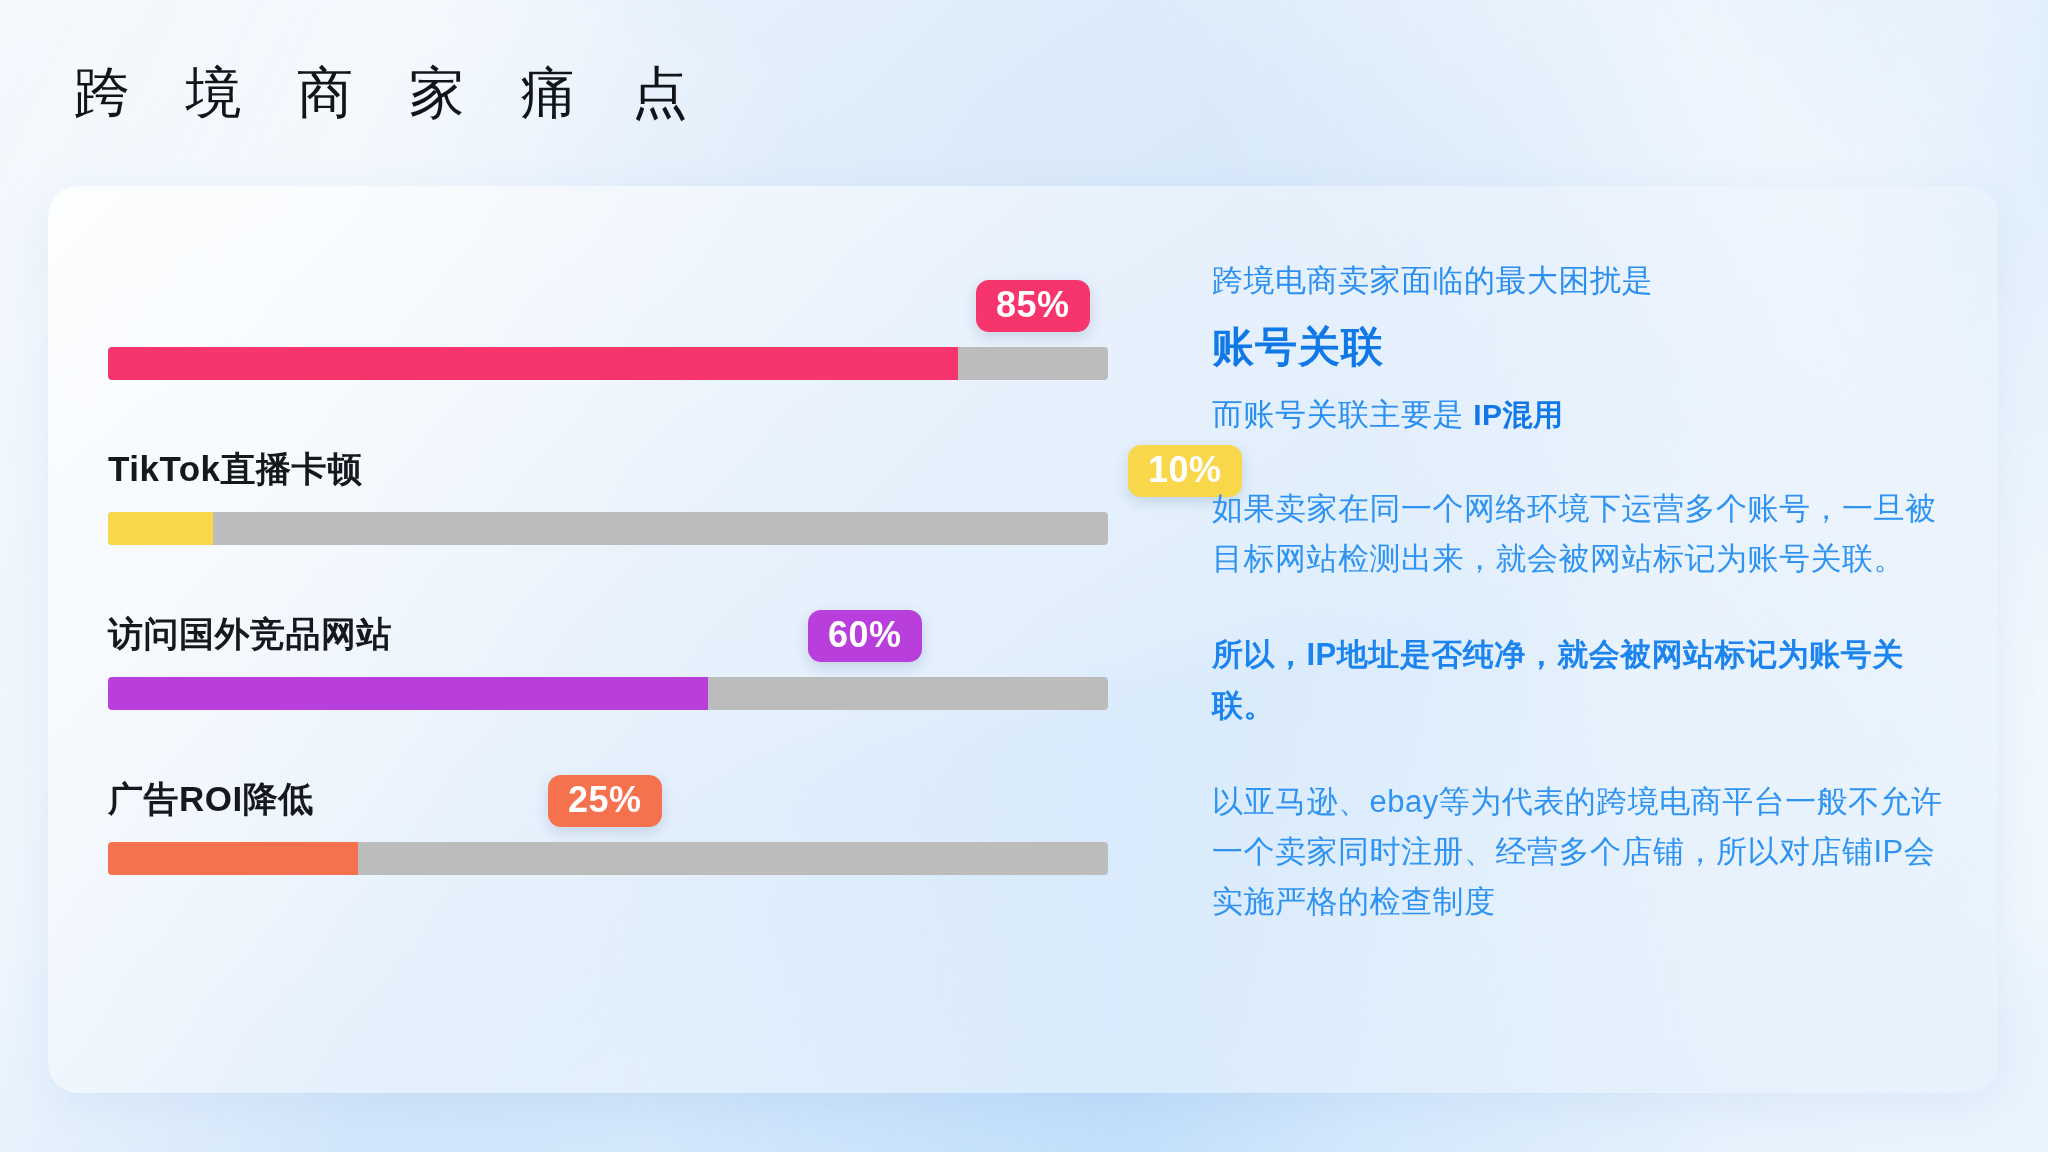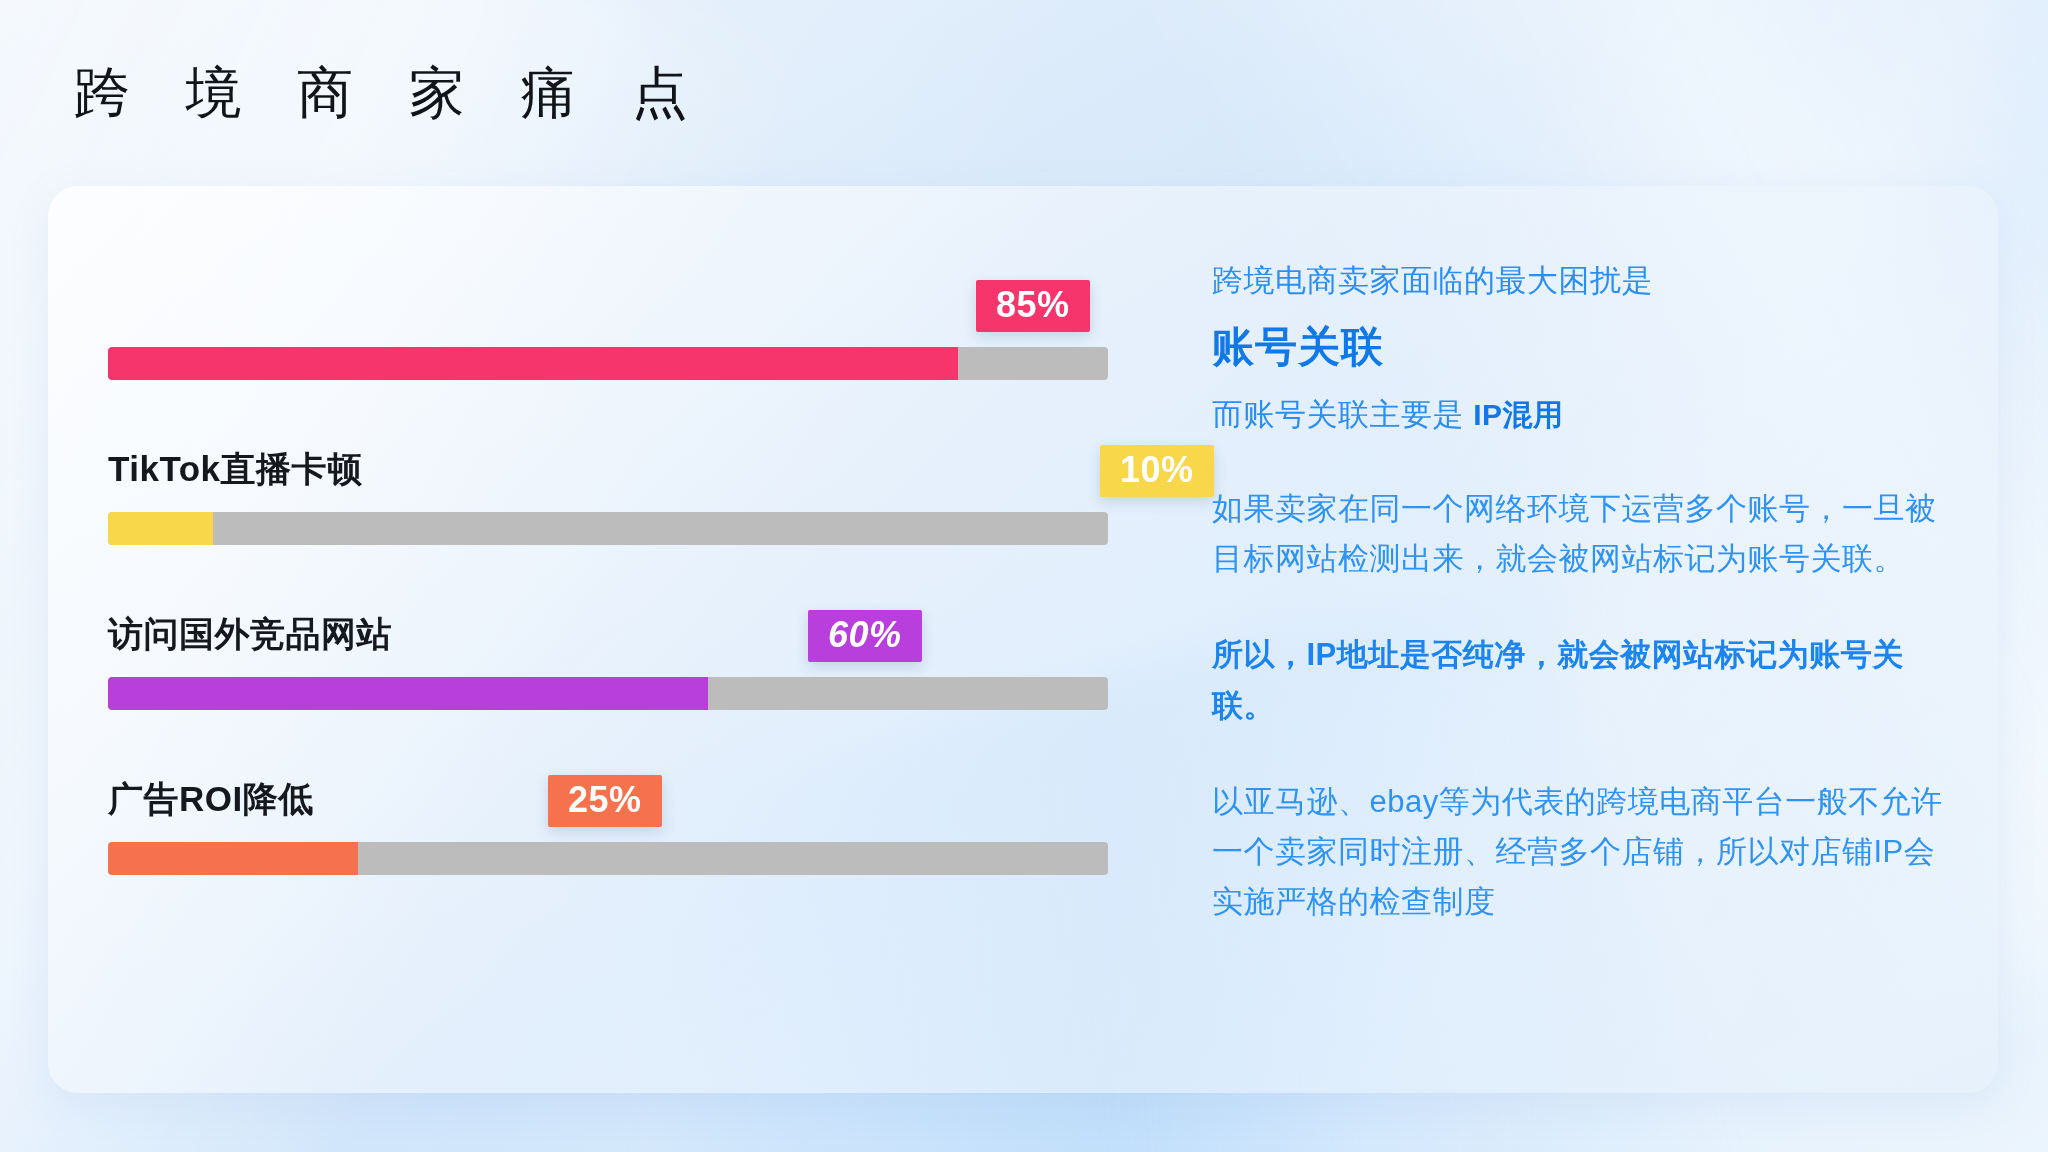--- a/index.html
+++ b/index.html
@@ -105,21 +105,21 @@
     font-weight: 800;
     color: #15181d;
     letter-spacing: 0.5px;
     white-space: nowrap;
   }
   .badge {
     position: absolute;
     bottom: 4px;
     display: inline-block;
     padding: 7px 20px 9px 20px;
-    border-radius: 2px;
+    border-radius: 13px;
     color: #ffffff;
     font-size: 36px;
     font-weight: 800;
     line-height: 1;
     letter-spacing: 0.5px;
     box-shadow: 0 5px 14px rgba(30,60,110,0.16);
   }
   .track {
     position: absolute;
     left: 0;
@@ -204,31 +204,31 @@
           <div class="badge" style="left:868px;background:#f6356d;">85%</div>
         </div>
         <div class="track">
           <div class="fill" style="width:85%;background:#f6356d;"></div>
         </div>
       </div>
 
       <div class="bar-row">
         <div class="bar-head">
           <div class="bar-label">TikTok直播卡顿</div>
-          <div class="badge" style="left:992px;background:#f8d84a;">10%</div>
+          <div class="badge" style="left:1020px;background:#f8d84a;">10%</div>
         </div>
         <div class="track">
           <div class="fill" style="width:10.5%;background:#f8d84a;"></div>
         </div>
       </div>
 
       <div class="bar-row">
         <div class="bar-head">
           <div class="bar-label">访问国外竞品网站</div>
-          <div class="badge" style="left:700px;background:#b83fdb;font-style:italic;">60%</div>
+          <div class="badge" style="left:700px;background:#b83fdb;">60%</div>
         </div>
         <div class="track">
           <div class="fill" style="width:60%;background:#b83fdb;"></div>
         </div>
       </div>
 
       <div class="bar-row">
         <div class="bar-head">
           <div class="bar-label">广告ROI降低</div>
           <div class="badge" style="left:440px;background:#f6724e;">25%</div>

